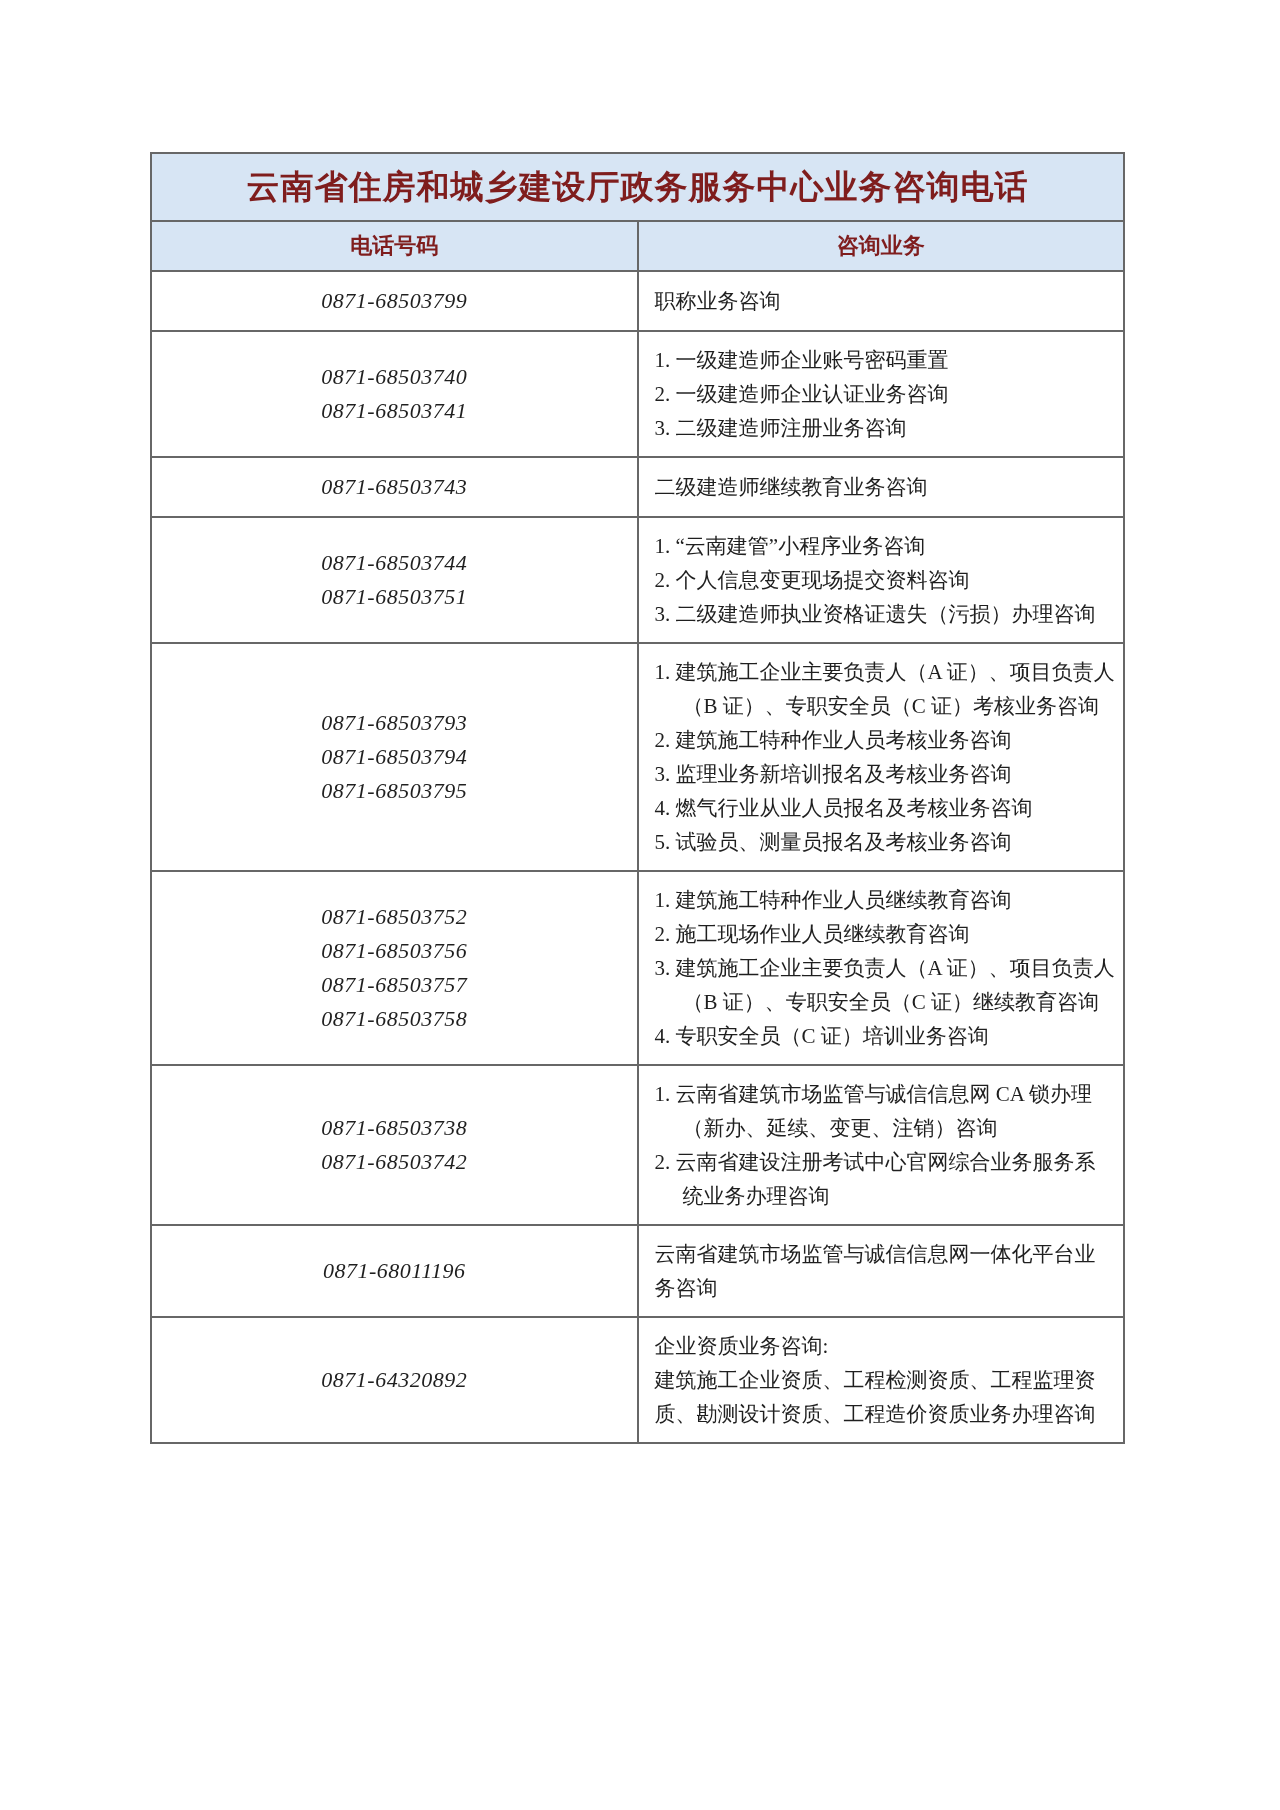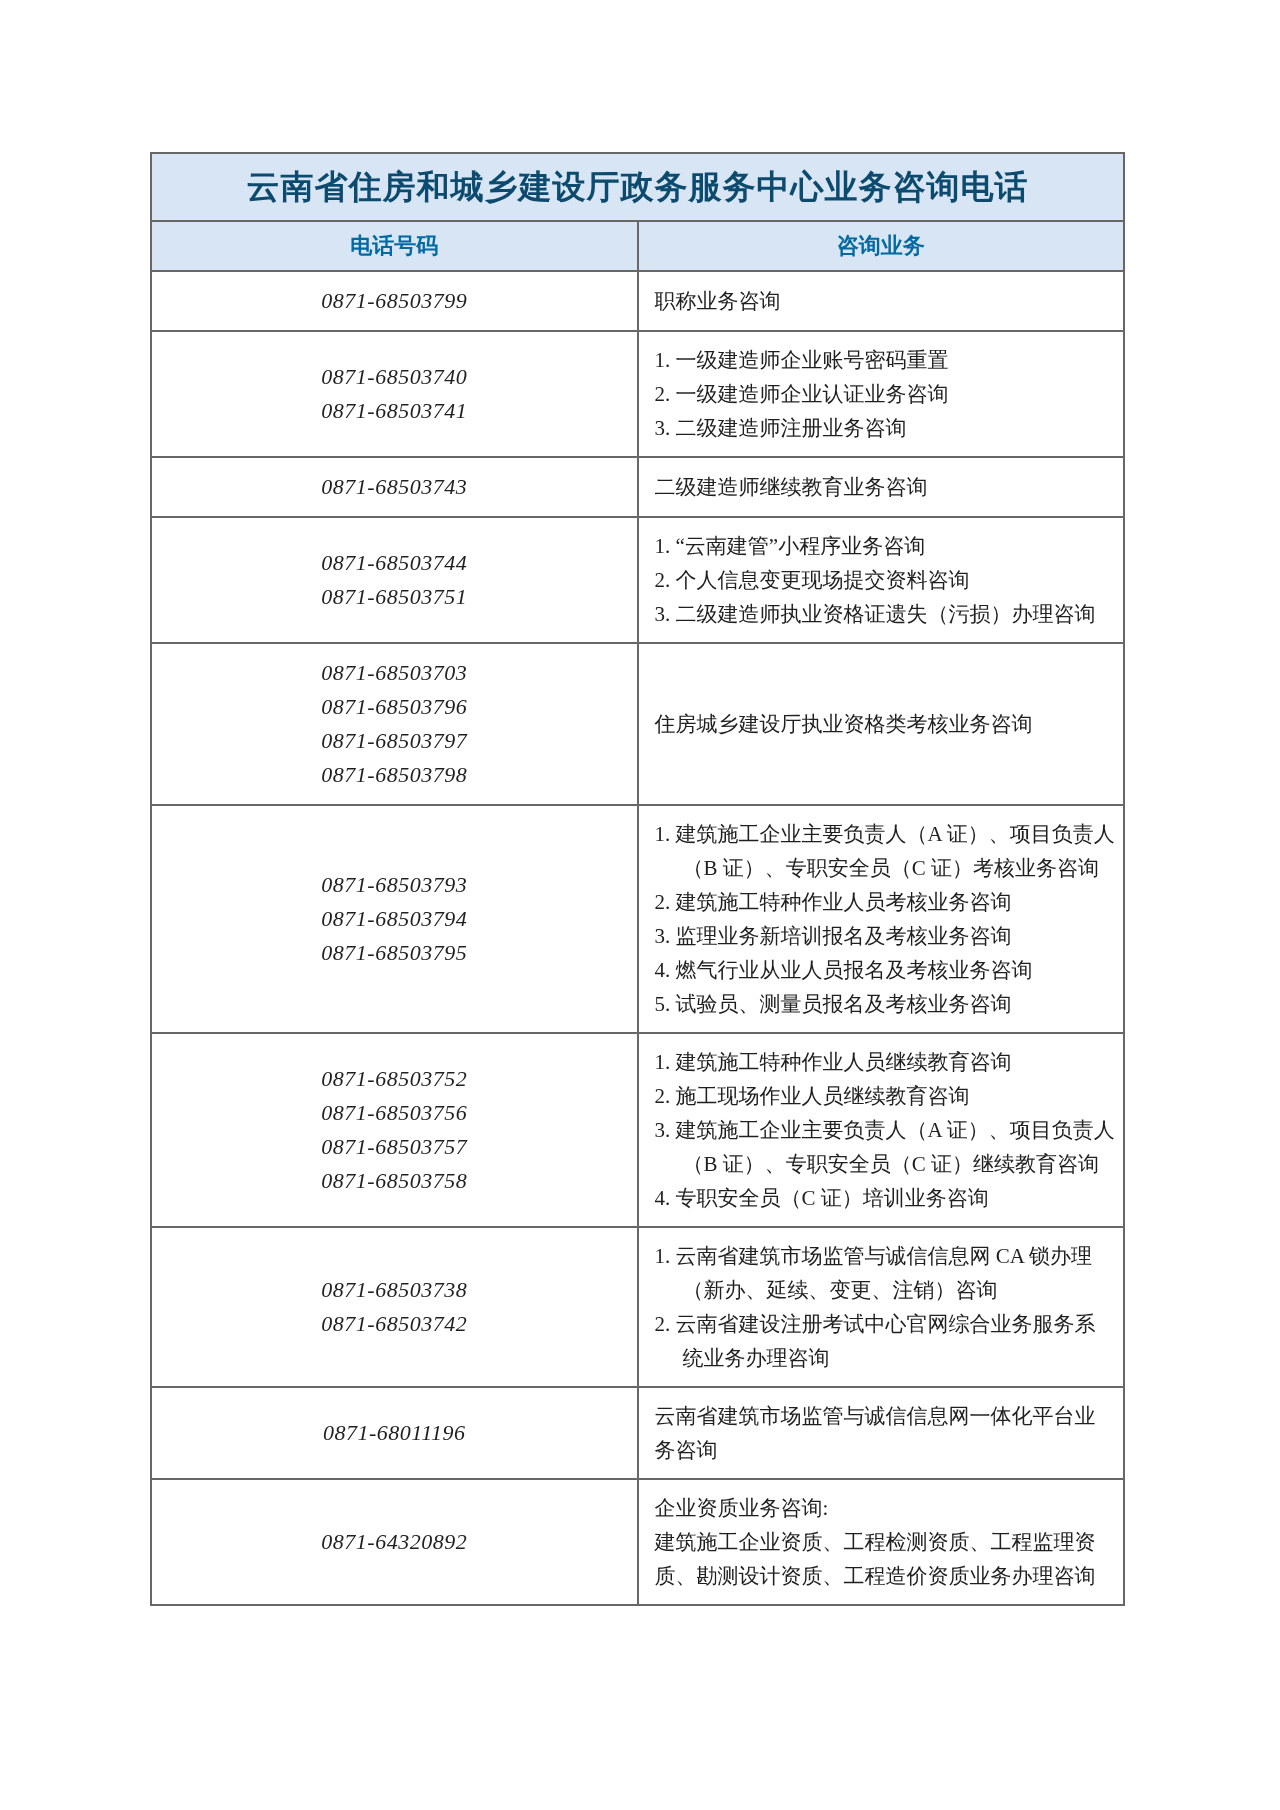--- a/index.html
+++ b/index.html
@@ -27,30 +27,30 @@
     border: 2px solid #676767;
   }
   .title-cell {
     background: #d7e5f4;
     height: 64px;
     text-align: center;
     vertical-align: middle;
     font-size: 33px;
     font-weight: bold;
     letter-spacing: 1px;
-    color: #0c4a6e;
+    color: #7f1d1d;
   }
   .header-row th {
     background: #d7e5f4;
     height: 46px;
     text-align: center;
     vertical-align: middle;
     font-size: 22px;
     font-weight: bold;
-    color: #0369a1;
+    color: #7f1d1d;
   }
   .col-phone { width: 252px; }
   .cell-phone {
     text-align: center;
     vertical-align: middle;
     padding: 12px 6px;
     font-style: italic;
   }
   .phone {
     font-size: 22px;
@@ -120,31 +120,20 @@
             <div class="phone">0871-68503751</div>
           </td>
           <td class="cell-service">
             <div class="svc-line hang">1. “云南建管”小程序业务咨询</div>
             <div class="svc-line hang">2. 个人信息变更现场提交资料咨询</div>
             <div class="svc-line hang">3. 二级建造师执业资格证遗失（污损）办理咨询</div>
           </td>
         </tr>
         <tr>
           <td class="cell-phone">
-            <div class="phone">0871-68503703</div>
-            <div class="phone">0871-68503796</div>
-            <div class="phone">0871-68503797</div>
-            <div class="phone">0871-68503798</div>
-          </td>
-          <td class="cell-service">
-            <div class="svc-line">住房城乡建设厅执业资格类考核业务咨询</div>
-          </td>
-        </tr>
-        <tr>
-          <td class="cell-phone">
             <div class="phone">0871-68503793</div>
             <div class="phone">0871-68503794</div>
             <div class="phone">0871-68503795</div>
           </td>
           <td class="cell-service">
             <div class="svc-line hang">1. 建筑施工企业主要负责人（A 证）、项目负责人（B 证）、专职安全员（C 证）考核业务咨询</div>
             <div class="svc-line hang">2. 建筑施工特种作业人员考核业务咨询</div>
             <div class="svc-line hang">3. 监理业务新培训报名及考核业务咨询</div>
             <div class="svc-line hang">4. 燃气行业从业人员报名及考核业务咨询</div>
             <div class="svc-line hang">5. 试验员、测量员报名及考核业务咨询</div>

